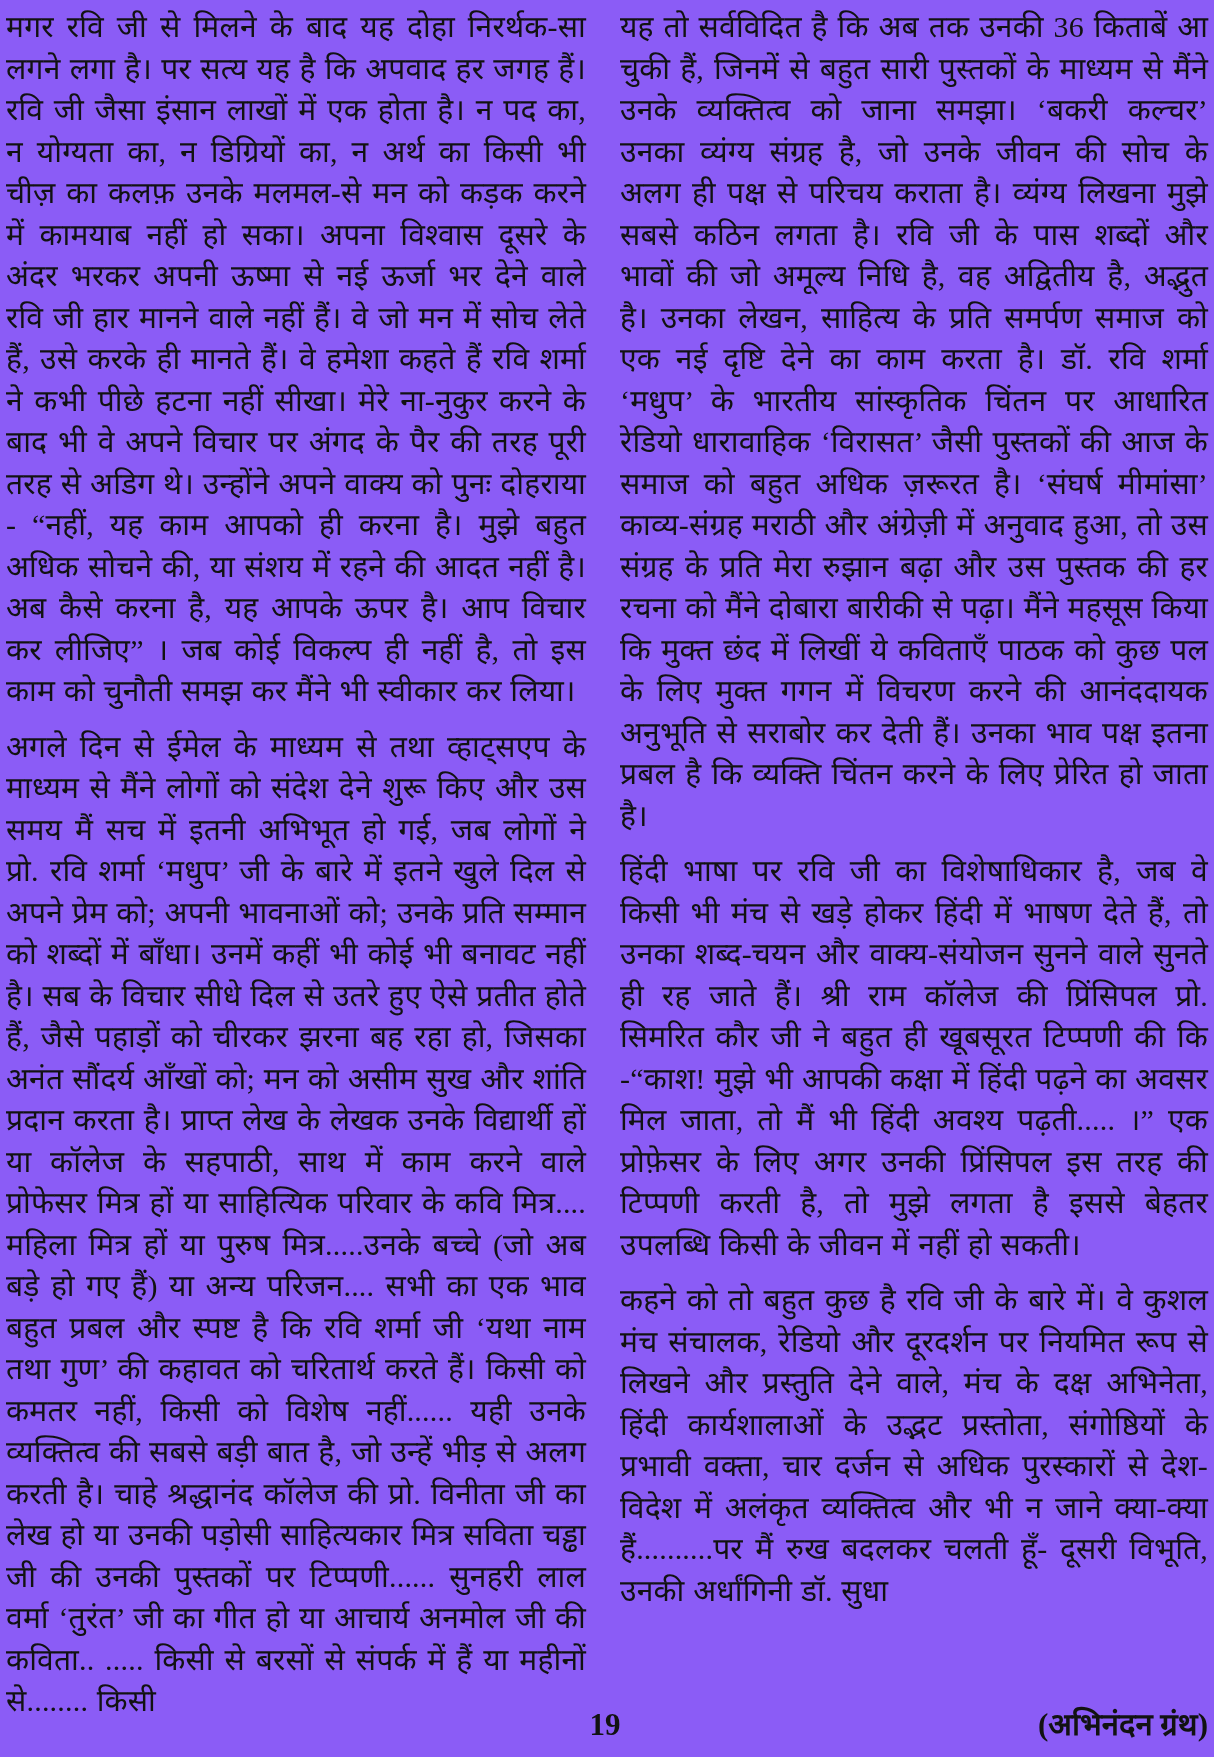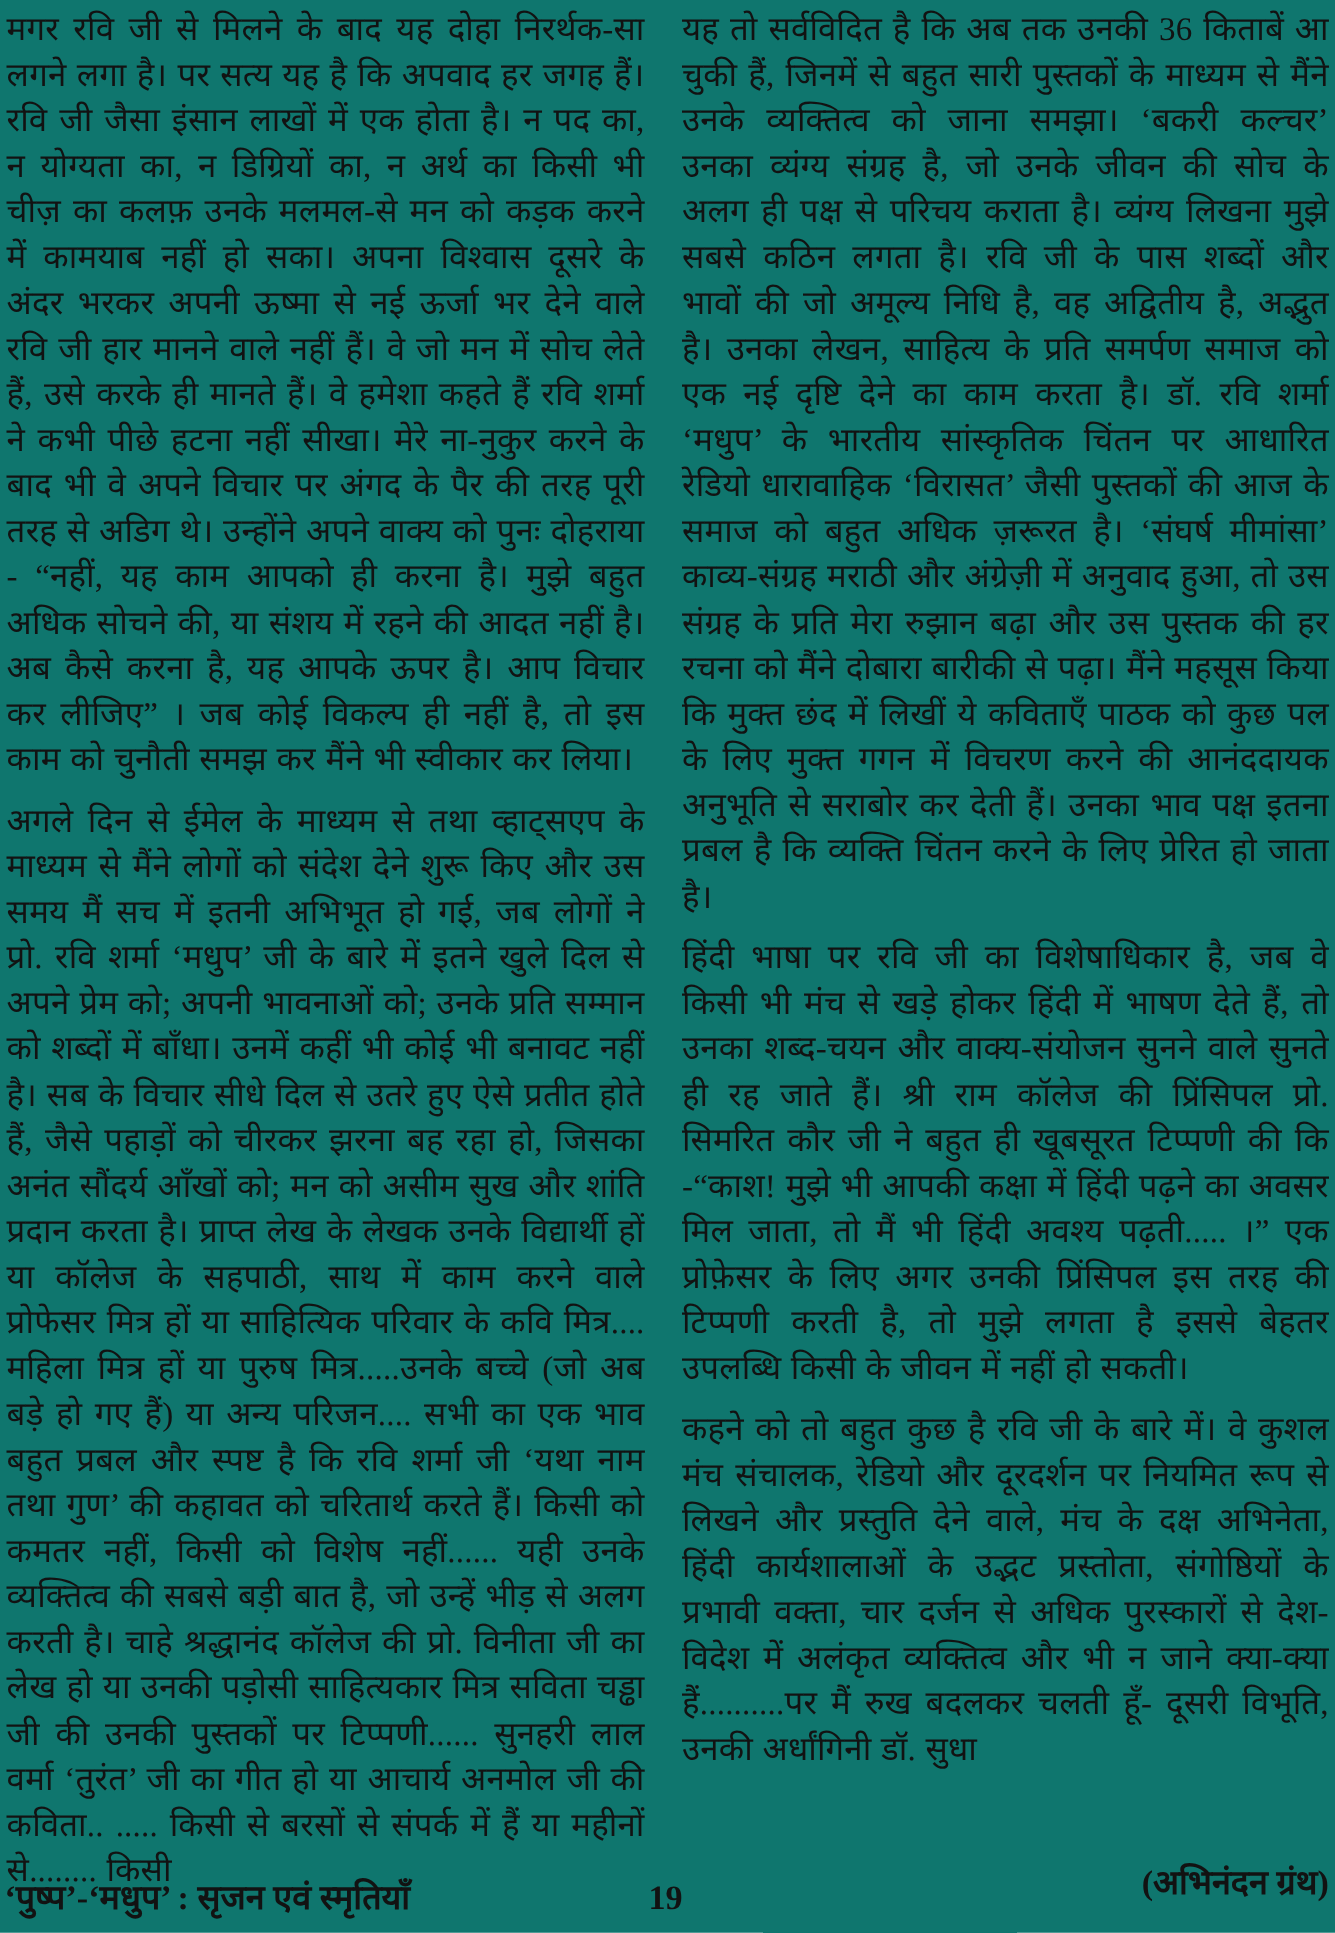--- a/index.html
+++ b/index.html
@@ -11,21 +11,21 @@
     width: 1214px;
     height: 1757px;
     overflow: hidden;
     font-family: "Liberation Serif", "DejaVu Serif", serif;
     color: #121212;
   }
   .page {
     position: relative;
     width: 1214px;
     height: 1757px;
-    background: #0f766e;
+    background: #8b5cf6;
     box-sizing: border-box;
   }
   .columns {
     display: flex;
     gap: 34px;
     padding: 6px 0 0 6px;
     box-sizing: border-box;
   }
   .col {
     box-sizing: border-box;
@@ -63,21 +63,21 @@
   .footer-center {
     position: absolute;
     left: 560px;
     width: 90px;
     text-align: center;
     bottom: 0;
   }
   .footer-right {
     position: absolute;
     right: 6px;
-    bottom: 13px;
+    bottom: 0;
     white-space: nowrap;
   }
 </style>
 </head>
 <body>
 
 <div class="page">
 
   <div class="columns">
 
@@ -88,18 +88,17 @@
 
     <div class="col col-right">
       <p>यह तो सर्वविदित है कि अब तक उनकी 36 किताबें आ चुकी हैं, जिनमें से बहुत सारी पुस्तकों के माध्यम से मैंने उनके व्यक्तित्व को जाना समझा। ‘बकरी कल्चर’ उनका व्यंग्य संग्रह है, जो उनके जीवन की सोच के अलग ही पक्ष से परिचय कराता है। व्यंग्य लिखना मुझे सबसे कठिन लगता है। रवि जी के पास शब्दों और भावों की जो अमूल्य निधि है, वह अद्वितीय है, अद्भुत है। उनका लेखन, साहित्य के प्रति समर्पण समाज को एक नई दृष्टि देने का काम करता है। डॉ. रवि शर्मा ‘मधुप’ के भारतीय सांस्कृतिक चिंतन पर आधारित रेडियो धारावाहिक ‘विरासत’ जैसी पुस्तकों की आज के समाज को बहुत अधिक ज़रूरत है। ‘संघर्ष मीमांसा’ काव्य-संग्रह मराठी और अंग्रेज़ी में अनुवाद हुआ, तो उस संग्रह के प्रति मेरा रुझान बढ़ा और उस पुस्तक की हर रचना को मैंने दोबारा बारीकी से पढ़ा। मैंने महसूस किया कि मुक्त छंद में लिखीं ये कविताएँ पाठक को कुछ पल के लिए मुक्त गगन में विचरण करने की आनंददायक अनुभूति से सराबोर कर देती हैं। उनका भाव पक्ष इतना प्रबल है कि व्यक्ति चिंतन करने के लिए प्रेरित हो जाता है।</p>
       <p>हिंदी भाषा पर रवि जी का विशेषाधिकार है, जब वे किसी भी मंच से खड़े होकर हिंदी में भाषण देते हैं, तो उनका शब्द-चयन और वाक्य-संयोजन सुनने वाले सुनते ही रह जाते हैं। श्री राम कॉलेज की प्रिंसिपल प्रो. सिमरित कौर जी ने बहुत ही खूबसूरत टिप्पणी की कि -“काश! मुझे भी आपकी कक्षा में हिंदी  पढ़ने का  अवसर मिल जाता, तो मैं भी हिंदी अवश्य पढ़ती..... ।” एक प्रोफ़ेसर के लिए अगर उनकी प्रिंसिपल इस तरह की टिप्पणी करती है, तो मुझे लगता है इससे बेहतर उपलब्धि किसी के जीवन में नहीं हो सकती।</p>
       <p>कहने को तो बहुत कुछ है रवि जी के बारे में। वे कुशल मंच संचालक, रेडियो और दूरदर्शन पर नियमित रूप से लिखने और प्रस्तुति देने वाले, मंच के दक्ष अभिनेता, हिंदी कार्यशालाओं के उद्भट प्रस्तोता, संगोष्ठियों के प्रभावी वक्ता, चार दर्जन से अधिक पुरस्कारों से देश-विदेश में अलंकृत व्यक्तित्व और भी न जाने क्या-क्या हैं..........पर  मैं रुख बदलकर चलती हूँ- दूसरी विभूति, उनकी अर्धांगिनी डॉ. सुधा</p>
     </div>
 
   </div>
 
   <div class="footer">
-    <span class="footer-left">‘पुष्प’-‘मधुप’ : सृजन एवं स्मृतियाँ</span>
     <span class="footer-center">19</span>
     <span class="footer-right">(अभिनंदन ग्रंथ)</span>
   </div>
 
 </div>
 
 </body></html>

